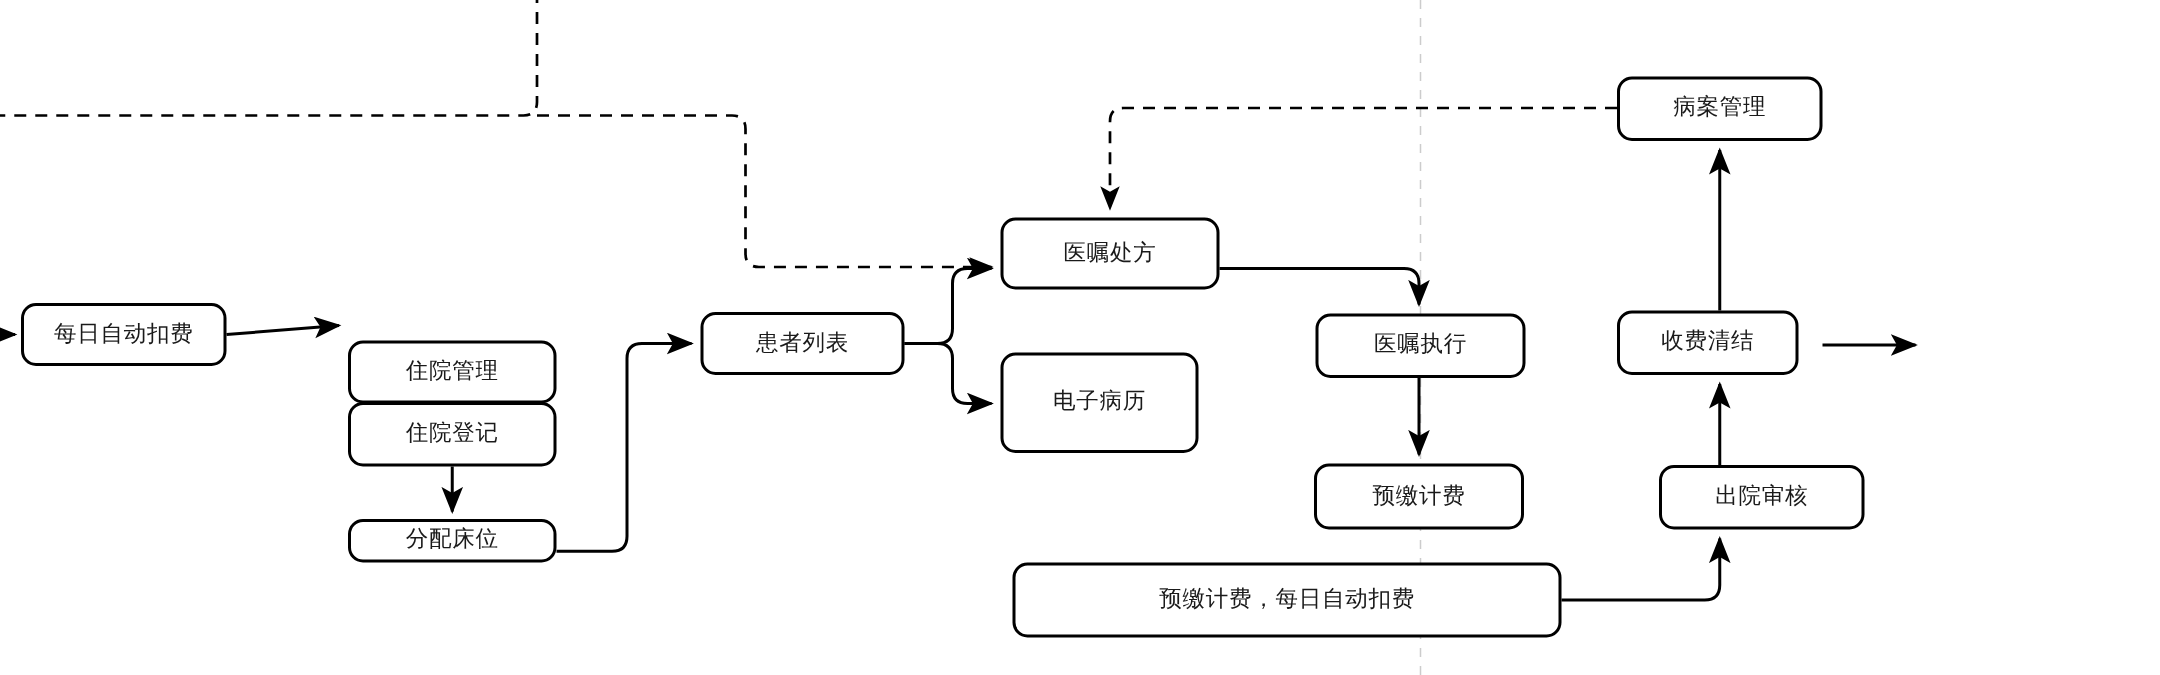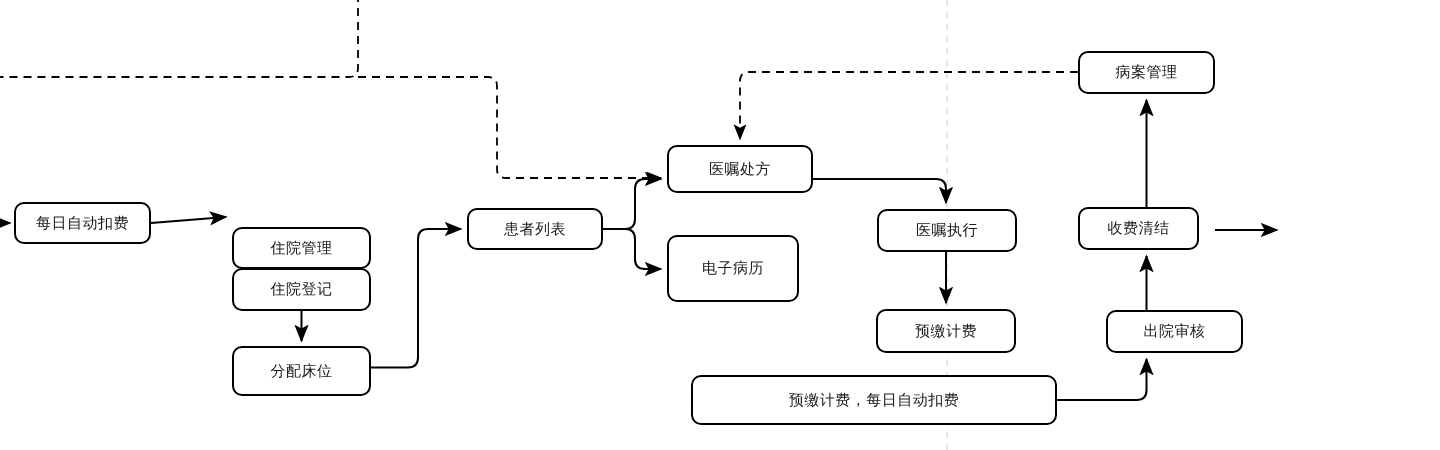--- a/index.html
+++ b/index.html
@@ -42,21 +42,20 @@
     letter-spacing: 0.5px;
     z-index: 2;
   }
   .node.terminal {
     border-radius: 999px;
     font-size: 15px;
     letter-spacing: 0.3px;
   }
   .node.wide {
     font-size: 15px;
-    margin-left: 16px;
   }
 </style>
 </head>
 <body>
 
 <div id="canvas">
 
   <svg id="edges" viewBox="0 0 1440 450">
     <defs>
       <marker id="arrow" markerWidth="10" markerHeight="10" refX="8.2" refY="3.6" orient="auto" markerUnits="strokeWidth">
@@ -115,21 +114,21 @@
   </div>
 
   <div class="node" style="left:232px; top:196px; width:139px; height:42px;margin-top:31px;">
     <span>住院管理</span>
   </div>
 
   <div class="node" style="left:232px; top:268px; width:139px; height:43px;text-align:right;">
     <span>住院登记</span>
   </div>
 
-  <div class="node" style="left:232px; top:346px; width:139px; height:50px;">
+  <div class="node" style="left:232px; top:346px; width:139px; height:29px;">
     <span>分配床位</span>
   </div>
 
   <div class="node" style="left:467px; top:208px; width:136px; height:42px;">
     <span>患者列表</span>
   </div>
 
   <div class="node" style="left:667px; top:145px; width:146px; height:48px;">
     <span>医嘱处方</span>
   </div>

